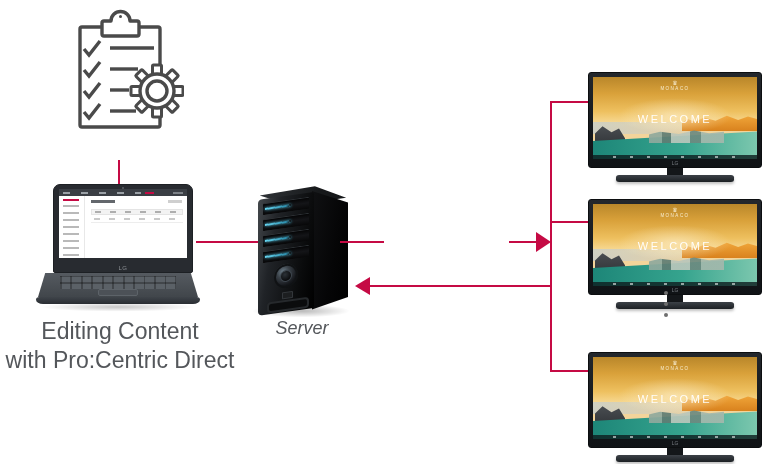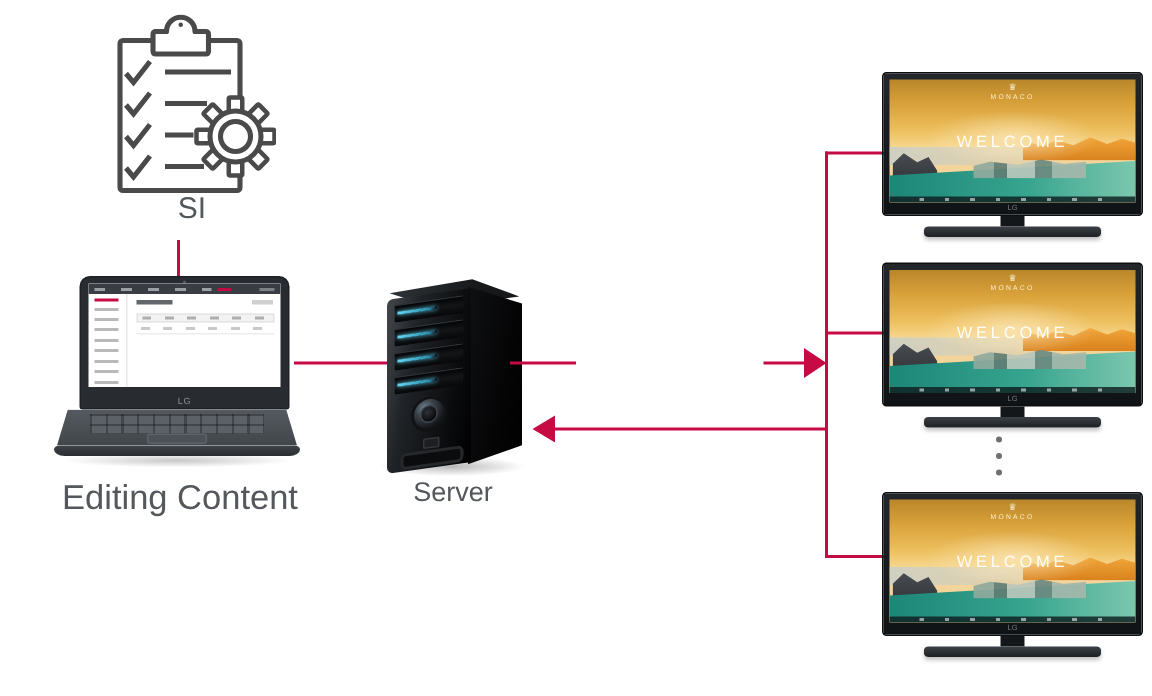--- a/index.html
+++ b/index.html
@@ -15,21 +15,21 @@
 
   
   .badge{position:absolute;left:383px;top:222px;width:128px;height:40px;background:#c50a44;
          border-radius:9px;color:#fff;font-size:22px;font-weight:600;letter-spacing:.5px;
          display:flex;align-items:center;justify-content:center;}
 
   
   .lbl{position:absolute;text-align:center;color:#54575b;}
   .si-lbl{left:72px;top:128px;width:112px;font-size:20px;}
   .caption{left:0;top:317px;width:240px;font-size:23px;line-height:29px;}
-  .server-lbl{left:252px;top:318px;width:100px;font-size:18px;}
+  .server-lbl{left:252px;top:318px;width:100px;font-size:18px;font-style:italic;}
 
   
   .si-icon{position:absolute;left:72px;top:7px;width:112px;height:122px;}
 
   
   .lap-lid{position:absolute;left:53px;top:184px;width:140px;height:89px;background:#282b30;
            border:1px solid #1d2024;border-radius:7px 7px 2px 2px;box-sizing:border-box;}
   .lap-cam{position:absolute;left:50%;top:2px;width:2px;height:2px;margin-left:-1px;border-radius:50%;background:#5a5f65;}
   .lap-screen{position:absolute;left:5px;top:4px;width:128px;height:69px;background:#fff;overflow:hidden;}
   .lap-lg{position:absolute;left:0;bottom:1px;width:100%;text-align:center;font-size:6px;color:#8b8f94;letter-spacing:.5px;}
@@ -86,21 +86,21 @@
            background:radial-gradient(circle at 38% 32%,#70828e 0%,#3a4148 28%,#14161a 62%,#070809 100%);
            box-shadow:inset 0 0 0 2px #101214;}
   .srv-fan:after{content:"";position:absolute;left:6px;top:6px;right:6px;bottom:6px;border-radius:50%;
                  border:1px solid #3c444c;background:radial-gradient(circle at 40% 35%,#2c3238,#0b0c0e 70%);}
   .srv-badge{position:absolute;left:24px;top:96px;width:9px;height:5px;background:#1c1e20;border:1px solid #33373b;border-radius:1px;}
   .srv-slot{position:absolute;left:9px;top:104px;width:38px;height:7px;border:2px solid #26292c;border-radius:4px;background:#0b0c0d;}
 
   
   .tv{position:absolute;left:588px;width:174px;}
   .tv-bezel{position:relative;height:96px;border:1px solid #0c0e10;border-radius:3px;box-sizing:border-box;
-            background:linear-gradient(180deg,#23272c,#15181c 60%,#101316);padding:4px 4px 8px 4px;}
+            background:linear-gradient(180deg,#23272c,#15181c 60%,#101316);padding:4px 4px 8px 4px;margin-top:24px;}
   .tv-screen{position:relative;width:100%;height:100%;overflow:hidden;
              background:linear-gradient(180deg,#b9872a 0%,#d9a13a 20%,#eec05f 42%,#f8dc9a 58%,#f3d49a 64%);}
   .sc-glow{position:absolute;left:15%;top:25%;width:70%;height:45%;
            background:radial-gradient(ellipse at center,rgba(255,248,225,.55),rgba(255,248,225,0) 70%);}
   .sc-sea{position:absolute;left:0;top:45px;width:62%;height:12px;opacity:.75;
           background:linear-gradient(90deg,#c2cdd0,#e3d0a6);}
   .sc-cliffs{position:absolute;right:0;top:37px;width:46%;height:17px;
              background:linear-gradient(180deg,#f2a93c,#d9821e);
              clip-path:polygon(0 55%,8% 30%,18% 45%,30% 20%,45% 40%,60% 10%,75% 35%,88% 15%,100% 30%,100% 100%,0 100%);}
   .sc-rocks{position:absolute;left:2px;top:48px;width:30px;height:24px;
@@ -157,21 +157,20 @@
         <rect x="-4.5" y="-26" width="9" height="12" rx="1" transform="rotate(135)"></rect>
         <rect x="-4.5" y="-26" width="9" height="12" rx="1" transform="rotate(180)"></rect>
         <rect x="-4.5" y="-26" width="9" height="12" rx="1" transform="rotate(225)"></rect>
         <rect x="-4.5" y="-26" width="9" height="12" rx="1" transform="rotate(270)"></rect>
         <rect x="-4.5" y="-26" width="9" height="12" rx="1" transform="rotate(315)"></rect>
       </g>
       <circle r="17" fill="#fff" stroke="#4a4a4a" stroke-width="3.4"></circle>
       <circle r="10" fill="#fff" stroke="#4a4a4a" stroke-width="3.4"></circle>
     </g>
   </svg>
-  <div class="lbl si-lbl">SI</div>
 
   <div class="cline" style="left:118px;top:160px;width:2px;height:26px;"></div>
 
   <div class="lap-lid">
     <div class="lap-cam"></div>
     <div class="lap-screen">
       <div class="ui-top"></div>
       <div class="ui-top-accent"></div>
       <div class="ui-top-right"></div>
       <div class="ui-side"></div>
@@ -184,20 +183,21 @@
     <div class="lap-lg">LG</div>
   </div>
   <div class="lap-deck">
     <div class="lap-keys"></div>
     <div class="lap-pad"></div>
   </div>
   <div class="lap-lip"></div>
   <div class="lap-shadow"></div>
   <div class="lbl caption">
     <div>Editing Content</div>
+    <div>with Pro:Centric Direct</div>
   </div>
 
   <div class="cline" style="left:196px;top:241px;width:62px;height:2px;"></div>
 
   <div class="server">
     <div class="srv-shadow"></div>
     <div class="srv-top"></div>
     <div class="srv-side"></div>
     <div class="srv-front">
       <div class="bay"></div>

